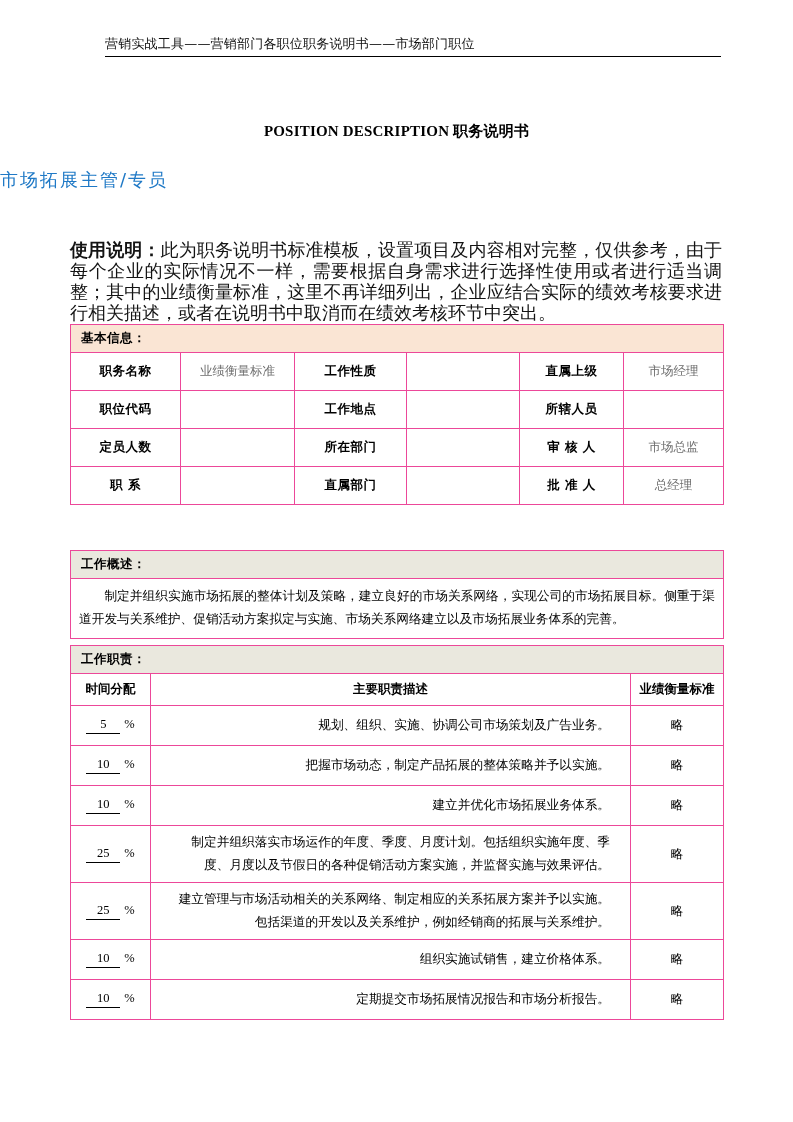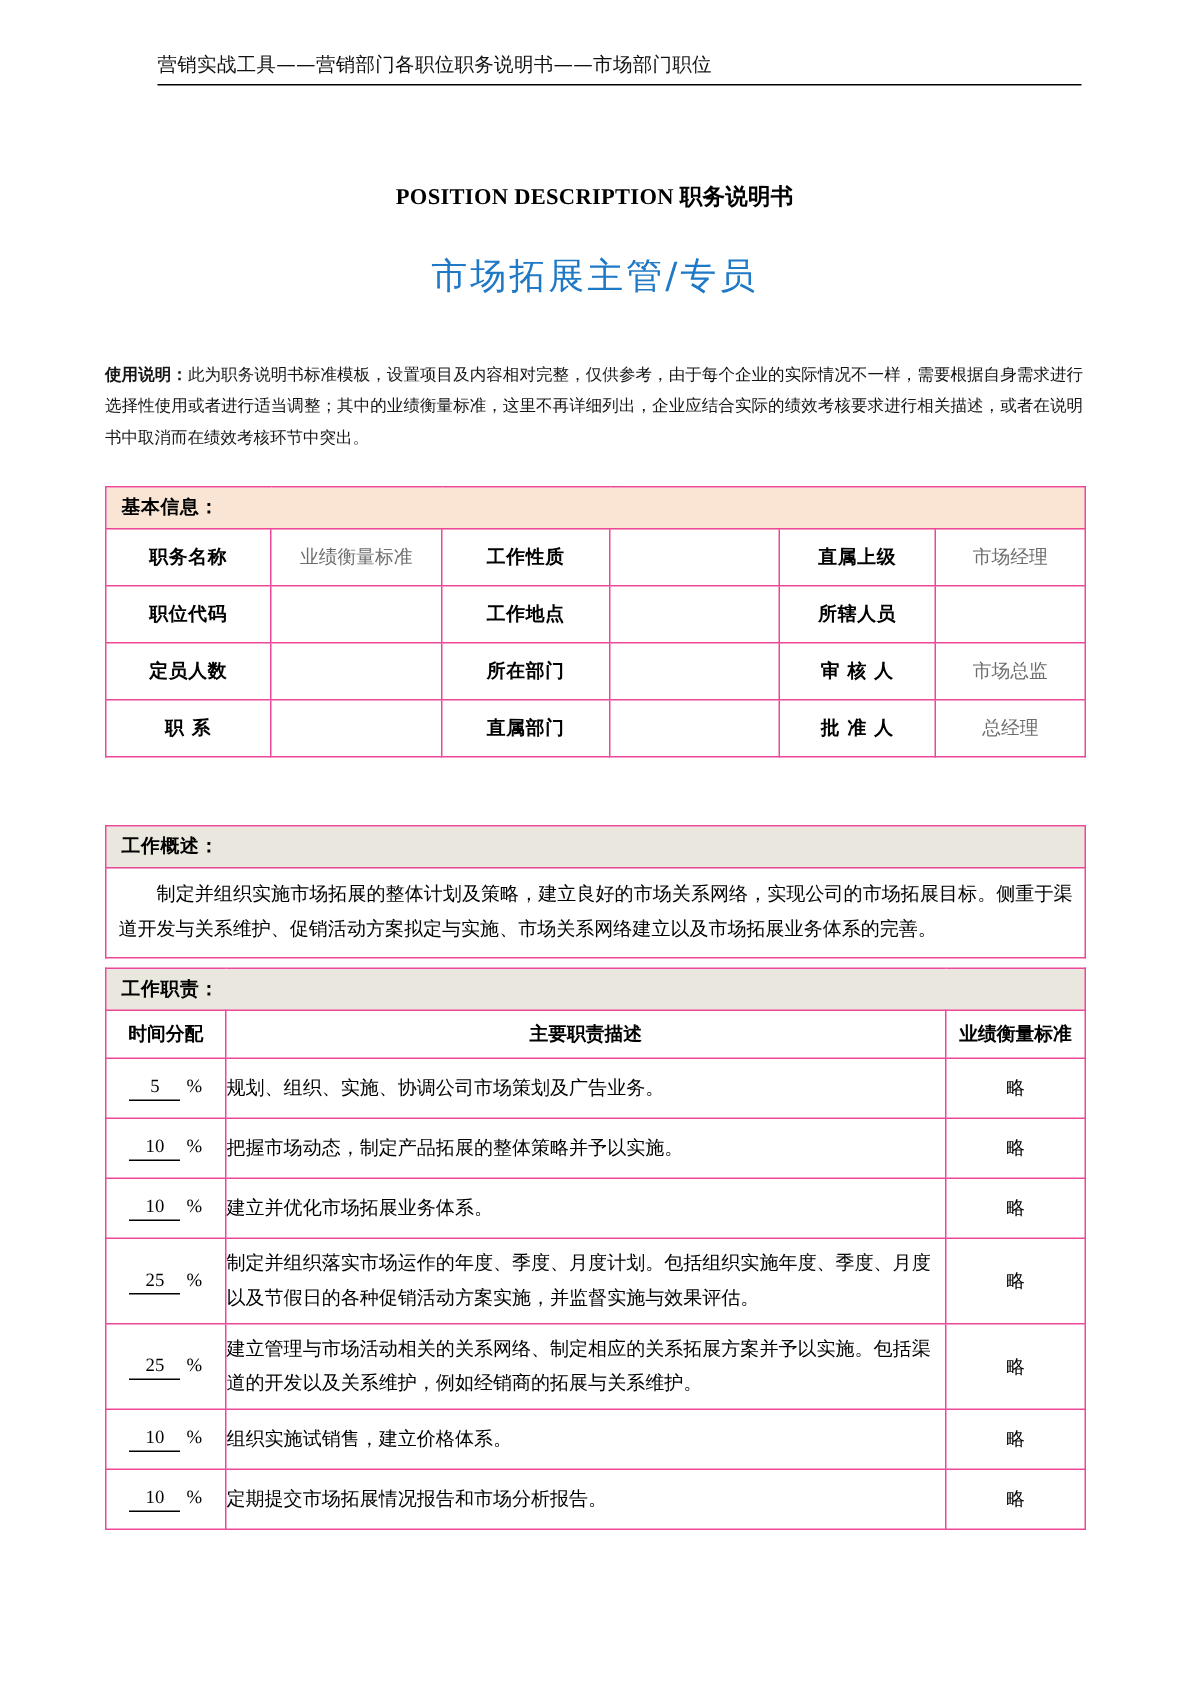--- a/index.html
+++ b/index.html
@@ -43,35 +43,35 @@
     text-align: center;
     font-family: "Liberation Serif", "DejaVu Serif", serif;
     font-weight: bold;
     font-size: 15px;
     letter-spacing: .2px;
   }
   .doc-title-cn {
     position: absolute;
     left: 0; right: 0;
     top: 168px;
-    text-align: center;
+    text-align: left;
     font-family: "DejaVu Sans", "Liberation Sans", sans-serif;
-    font-size: 24px;
+    font-size: 18px;
     letter-spacing: 2px;
     color: #1f79c6;
   }
 
   
   .usage-note {
     position: absolute;
     left: 70px;
     top: 240px;
     width: 652px;
     font-family: "Liberation Serif", "DejaVu Serif", serif;
-    font-size: 11px;
+    font-size: 18px;
     line-height: 21px;
     text-align: justify;
     color: #141414;
   }
   .usage-note .lead {
     font-weight: bold;
   }
 
   
   .doc-table {
@@ -151,22 +151,22 @@
     min-width: 34px;
     text-align: center;
     border-bottom: 1px solid #000;
     padding: 0 3px 1px 3px;
   }
   #duties td.pct .sign { margin-left: 4px; }
   #duties td.desc {
     font-family: "Liberation Serif", "DejaVu Serif", serif;
     font-size: 12.7px;
     line-height: 23px;
-    text-align: left;
-    padding: 5px 0;
+    text-align: right;
+    padding: 5px 20px;
   }
   #duties td.metric {
     text-align: center;
     font-family: "Liberation Serif", "DejaVu Serif", serif;
     font-size: 12.5px;
   }
   #duties tr.duty-row td { height: 40px; }
   #duties tr.duty-row.tall td { height: 54px; }
 </style>
 </head>

